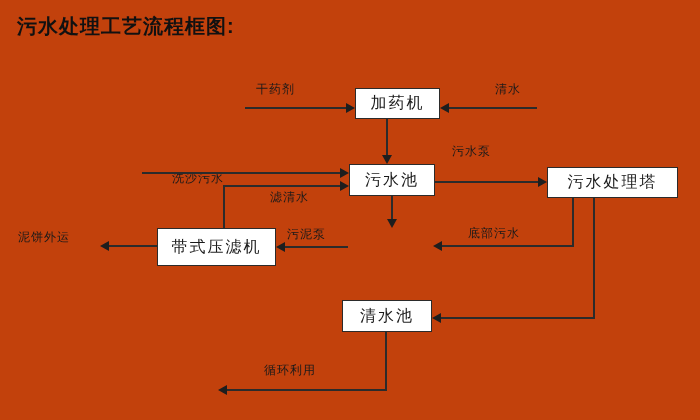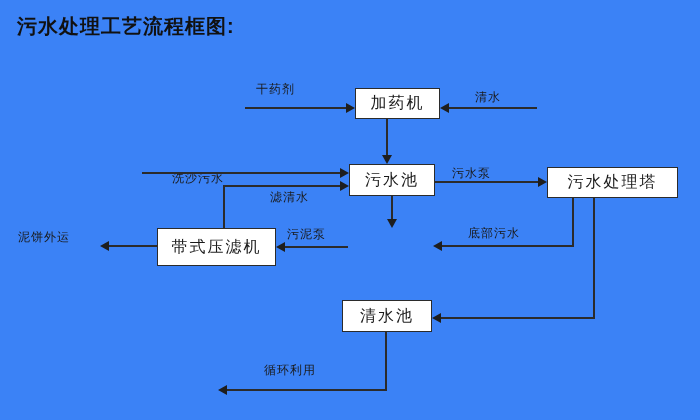--- a/index.html
+++ b/index.html
@@ -1,19 +1,19 @@
 <!DOCTYPE html>
 <html><head>
 <meta charset="utf-8">
 <style>
   html,body{margin:0;padding:0;background:#fff;}
   #canvas{
     position:relative;
     width:700px;height:420px;
-    background:#3b82f6;
+    background:#c2410c;
     font-family:"Liberation Sans","DejaVu Sans",sans-serif;
     color:#1a1a1a;
     overflow:hidden;
   }
   .title{
     position:absolute;
     font-size:20px;
     font-weight:bold;
     letter-spacing:1px;
     color:#111;
@@ -51,23 +51,23 @@
 
   <div class="title" style="left:17px;top:13px;">污水处理工艺流程框图:</div>
 
   <div class="node" style="left:355px;top:88px;width:85px;height:31px;">加药机</div>
   <div class="node" style="left:349px;top:164px;width:86px;height:32px;">污水池</div>
   <div class="node" style="left:547px;top:167px;width:131px;height:31px;">污水处理塔</div>
   <div class="node" style="left:157px;top:228px;width:119px;height:38px;">带式压滤机</div>
   <div class="node" style="left:342px;top:300px;width:90px;height:32px;">清水池</div>
 
   <div class="lbl" style="left:256px;top:81px;">干药剂</div>
-  <div class="lbl" style="left:475px;top:81px;margin-top:8px;">清水</div>
+  <div class="lbl" style="left:495px;top:81px;">清水</div>
   <div class="lbl" style="left:172px;top:170px;">洗沙污水</div>
-  <div class="lbl" style="left:452px;top:165px;">污水泵</div>
+  <div class="lbl" style="left:452px;top:143px;">污水泵</div>
   <div class="lbl" style="left:270px;top:189px;">滤清水</div>
   <div class="lbl" style="left:287px;top:226px;">污泥泵</div>
   <div class="lbl" style="left:18px;top:229px;">泥饼外运</div>
   <div class="lbl" style="left:468px;top:225px;">底部污水</div>
   <div class="lbl" style="left:264px;top:362px;text-align:center;">循环利用</div>
 
   <div class="hline" style="left:245px;top:107px;width:101px;"></div>
   <div class="hline" style="left:447px;top:107px;width:90px;"></div>
   <div class="vline" style="left:386px;top:118px;height:38px;"></div>
   <div class="hline" style="left:142px;top:172px;width:199px;"></div>

